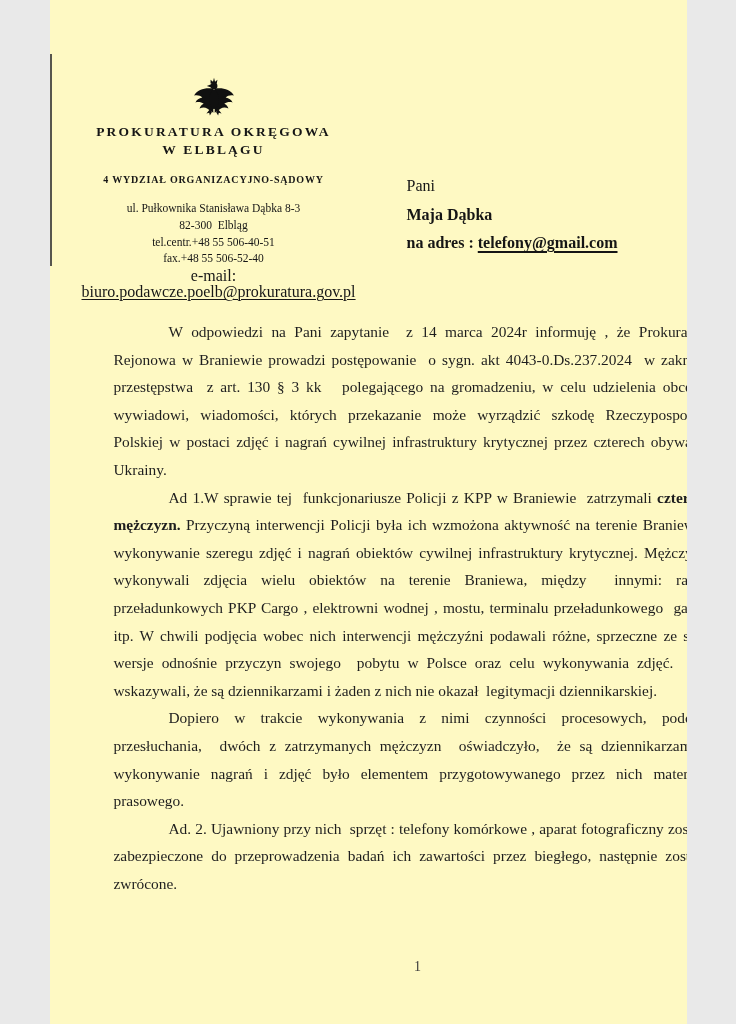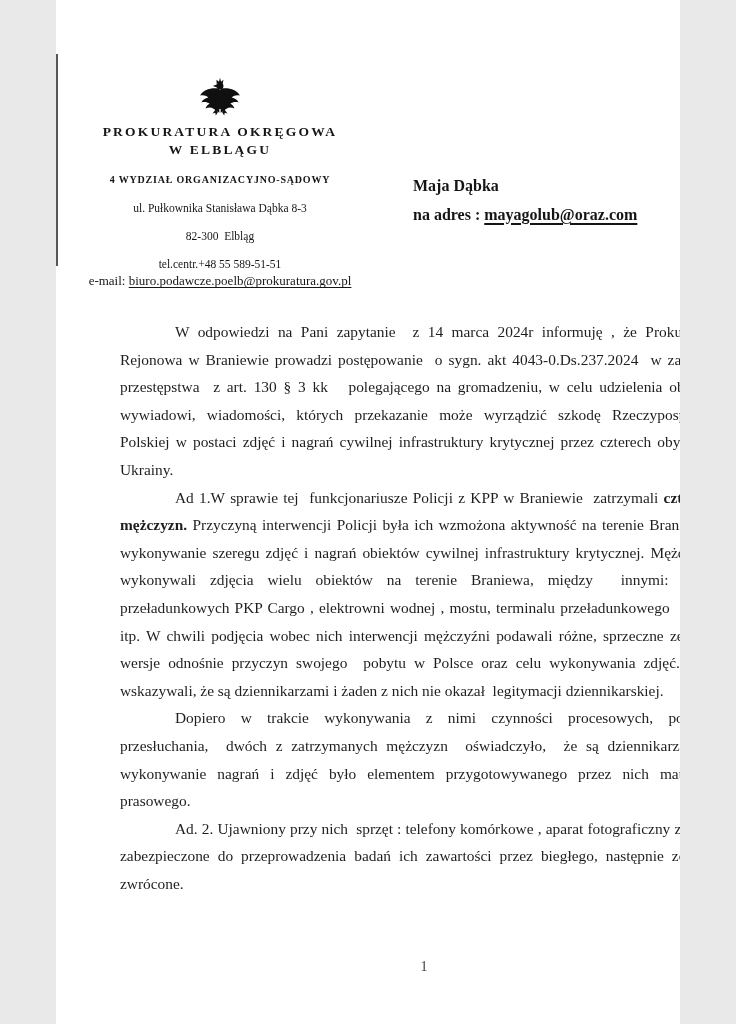--- a/index.html
+++ b/index.html
@@ -1,42 +1,43 @@
 <!DOCTYPE html>
 <html lang="pl"><head>
 <meta charset="utf-8">
 <style>
   html,body{margin:0;padding:0;background:#e9e9e9;}
   .page{
     position:relative;
     width:624px;height:1024px;
     margin:0 auto;
-    background:#ffffff;
+    background:#fef9c3;
     font-family:"Liberation Serif", serif;
     color:#1e1e1e;
     overflow:hidden;
+    padding-left:13px;
   }
   
   .scan-edge{
     position:absolute;left:0;top:54px;width:2px;height:212px;
     background:#3a3a3a;opacity:.85;
   }
   
   .letterhead{
     position:absolute;left:32px;top:72px;width:264px;
     text-align:center;color:#161616;
   }
   .eagle{height:49px;margin-bottom:2px;}
   .eagle svg{width:44px;height:47px;}
   .org{font-size:13.5px;font-weight:700;letter-spacing:2.2px;line-height:18px;}
   .org-dept{font-size:10px;font-weight:700;letter-spacing:.8px;line-height:18px;
     white-space:nowrap;margin:12px -22px;}
-  .addr{font-size:11.5px;line-height:15.8px;margin-top:12px;}
+  .addr{font-size:11.5px;line-height:15.8px;margin-top:1px;}
   .addr-first{margin-top:4px;}
-  .email-line{font-size:13px;line-height:15.8px;margin-top:1px;}
+  .email-line{font-size:16px;line-height:15.8px;margin-top:1px;}
   .u-thin{text-decoration:underline;text-decoration-thickness:1px;text-underline-offset:2px;}
   
   .dateline{
     position:absolute;left:357px;top:92px;
     font-size:15.5px;color:#1d1d1d;white-space:nowrap;
   }
   .hand{display:inline-block;margin:0 0 0 5px;margin-right:-3px;vertical-align:-4px;}
   .hand svg{width:40px;height:36px;display:block;}
   
   .recipient{
@@ -83,31 +84,33 @@
           <path d="M26 50 l-5 6 4 -1 1 4 3 -5 z"></path>
           <path d="M38 50 l5 6 -4 -1 -1 4 -3 -5 z"></path>
         </g>
       </svg>
     </div>
     <div class="org">PROKURATURA OKRĘGOWA</div>
     <div class="org">W ELBLĄGU</div>
     <div class="org-dept">4 WYDZIAŁ ORGANIZACYJNO-SĄDOWY</div>
     <div class="addr addr-first">ul. Pułkownika Stanisława Dąbka 8-3</div>
     <div class="addr">82-300&nbsp; Elbląg</div>
-    <div class="addr">tel.centr.+48 55 589-51-51</div>
+    <div class="addr">tel.centr.+48 55 506-40-51</div>
+    <div class="addr">fax.+48 55 506-52-40</div>
     <div class="email-line">
       <span>e-mail: </span><span class="u-thin">biuro.podawcze.poelb@prokuratura.gov.pl</span>
     </div>
   </div>
 
 
   <div class="recipient">
+    <div>Pani</div>
     <div class="bold">Maja Dąbka</div>
     <div class="bold">
-      <span>na adres : </span><span class="u-thick">mayagolub@oraz.com</span>
+      <span>na adres : </span><span class="u-thick">telefony@gmail.com</span>
     </div>
   </div>
 
 
   <div class="body-text">
     <p>W odpowiedzi na Pani zapytanie&nbsp; z 14 marca 2024r informuję , że Prokuratura Rejonowa w Braniewie prowadzi postępowanie&nbsp; o sygn. akt 4043-0.Ds.237.2024&nbsp; w zakresie przestępstwa&nbsp; z art. 130 § 3 kk&nbsp;&nbsp; polegającego na gromadzeniu, w celu udzielenia obcemu wywiadowi, wiadomości, których przekazanie może wyrządzić szkodę Rzeczypospolitej Polskiej w postaci zdjęć i nagrań cywilnej infrastruktury krytycznej przez czterech obywateli Ukrainy.</p>
     <p><span>Ad 1.W sprawie tej&nbsp; funkcjonariusze Policji z KPP w Braniewie&nbsp; zatrzymali </span><b>czterech mężczyzn.</b><span> Przyczyną interwencji Policji była ich wzmożona aktywność na terenie Braniewa i wykonywanie szeregu zdjęć i nagrań obiektów cywilnej infrastruktury krytycznej. Mężczyźni wykonywali zdjęcia wielu obiektów na terenie Braniewa, między&nbsp; innymi: ramp&nbsp; przeładunkowych PKP Cargo , elektrowni wodnej , mostu, terminalu przeładunkowego&nbsp; gazu&nbsp;&nbsp; itp. W chwili podjęcia wobec nich interwencji mężczyźni podawali różne, sprzeczne ze sobą wersje odnośnie przyczyn swojego&nbsp; pobytu w Polsce oraz celu wykonywania zdjęć.&nbsp; Nie wskazywali, że są dziennikarzami i żaden z nich nie okazał&nbsp; legitymacji dziennikarskiej.</span></p>
     <p>Dopiero w trakcie wykonywania z nimi czynności procesowych, podczas przesłuchania,&nbsp; dwóch z zatrzymanych mężczyzn&nbsp; oświadczyło,&nbsp; że są dziennikarzami a wykonywanie nagrań i zdjęć było elementem przygotowywanego przez nich materiału prasowego.</p>
     <p>Ad. 2. Ujawniony przy nich&nbsp; sprzęt : telefony komórkowe , aparat fotograficzny zostały zabezpieczone do przeprowadzenia badań ich zawartości przez biegłego, następnie zostaną zwrócone.</p>
   </div>

